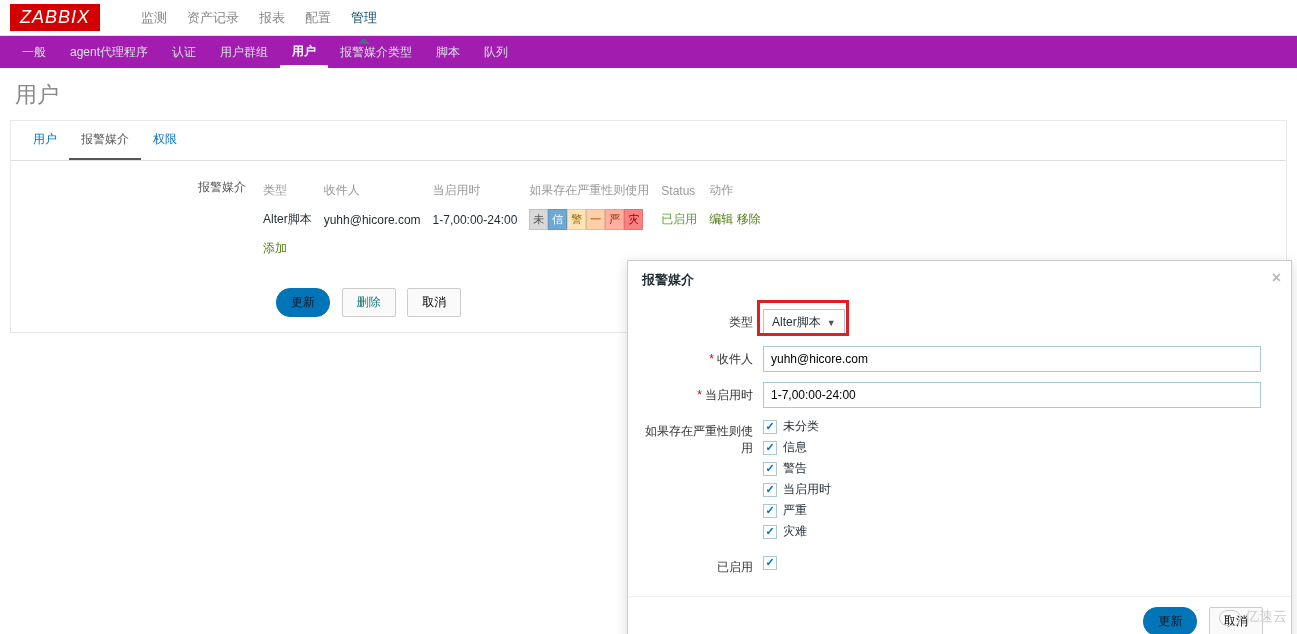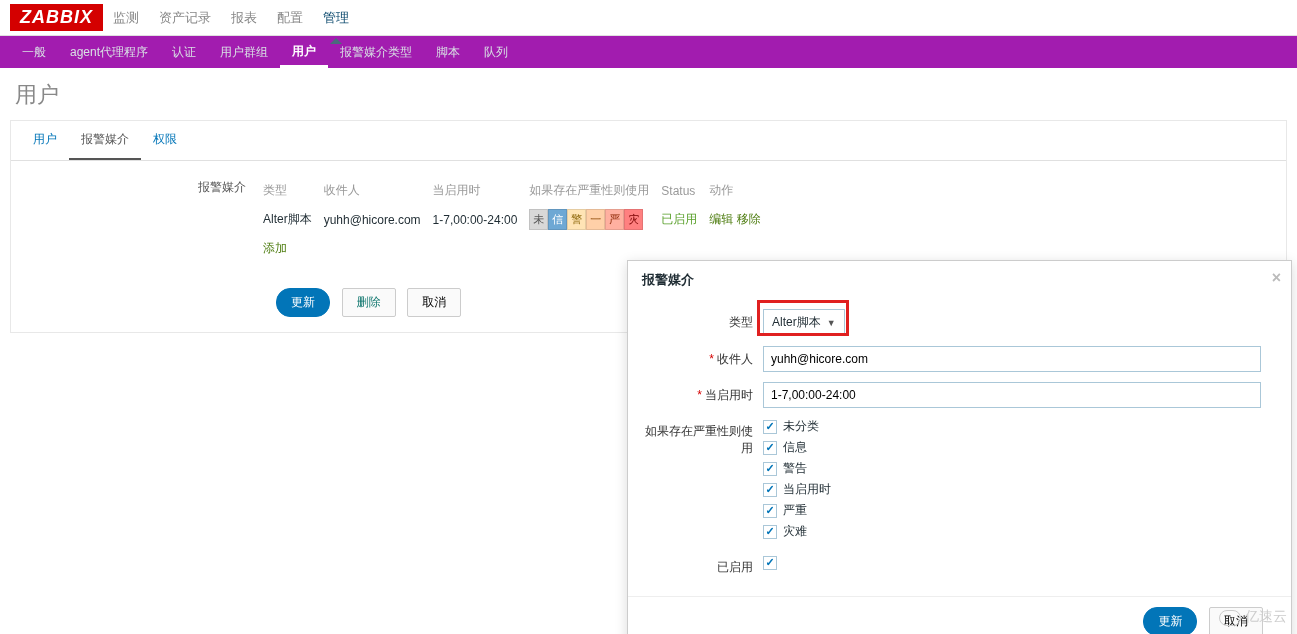--- a/index.html
+++ b/index.html
@@ -1,19 +1,19 @@
 <!DOCTYPE html>
 <html><head>
   <meta charset="utf-8">
   <style>
     * { box-sizing: border-box; margin: 0; padding: 0; }
     body { font-family: Arial, "Microsoft YaHei", sans-serif; font-size: 13px; color: #1f2c33; background: #fff; width: 1297px; height: 634px; overflow: hidden; position: relative; }
     
     .topnav { background: #fff; height: 36px; display: flex; align-items: center; padding: 0 10px; border-bottom: 1px solid #e0e0e0; }
-    .logo { background: #d40000; color: #fff; font-weight: bold; font-style: italic; font-size: 18px; padding: 3px 10px; letter-spacing: 1px; margin-right: 0; }
+    .logo { background: #d40000; color: #fff; font-weight: normal; font-style: italic; font-size: 18px; padding: 3px 10px; letter-spacing: 1px; margin-right: 31px; }
     .topnav a { color: #888; text-decoration: none; padding: 8px 10px; font-size: 13px; }
     .topnav a.active { color: #0c4a6e; position: relative; }
     .topnav a.active::after { content: ''; position: absolute; bottom: -9px; left: 50%; transform: translateX(-50%); border-left: 6px solid transparent; border-right: 6px solid transparent; border-bottom: 6px solid #4a6b7c; }
     
     .subnav { background: #a21caf; height: 32px; display: flex; align-items: center; padding: 0 10px; }
     .subnav a { color: #d8e0e4; text-decoration: none; padding: 7px 12px; font-size: 12px; }
     .subnav a.active { color: #fff; border-bottom: 3px solid #fff; padding-bottom: 5px; font-weight: bold; }
     
     .page-title { font-size: 22px; color: #888; padding: 12px 15px 10px; font-weight: normal; }
     
@@ -32,21 +32,21 @@
     .sev-1 { background: #6ea8d4; color: #fff; }
     .sev-2 { background: #ffe4b5; color: #8b6508; }
     .sev-3 { background: #ffd0a8; color: #8b4500; }
     .sev-4 { background: #ffb0a0; color: #8b2500; }
     .sev-5 { background: #ff8080; color: #7a0000; }
     .status-on { color: #5aa02c; }
     .link { color: #4d7c0f; text-decoration: none; cursor: pointer; }
     
     .btnrow { padding: 10px 0 15px 265px; }
     .btn { border: 1px solid #ccc; background: #fafafa; padding: 5px 14px; font-size: 12px; cursor: pointer; border-radius: 2px; margin-right: 8px; }
-    .btn-primary { background: #0275b8; color: #ffffff; border-color: #0275b8; border-radius: 14px; }
+    .btn-primary { background: #0275b8; color: #0f172a; border-color: #0275b8; border-radius: 14px; }
     .btn.disabled { color: #0f766e; cursor: not-allowed; }
     
     .modal { position: absolute; left: 627px; top: 260px; width: 665px; background: #fff; border: 1px solid #ccc; box-shadow: 0 3px 12px rgba(0,0,0,0.15); }
     .modal-header { padding: 10px 14px; font-weight: bold; font-size: 13px; position: relative; }
     .modal-close { position: absolute; right: 10px; top: 8px; color: #bbb; font-size: 16px; cursor: pointer; }
     .modal-body { padding: 10px 30px 10px 10px; }
     .mrow { display: flex; align-items: flex-start; margin-bottom: 10px; }
     .mlabel { width: 125px; text-align: right; padding-right: 10px; font-size: 12px; color: #333; padding-top: 5px; }
     .req { color: #d40000; margin-right: 3px; }
     .minput { flex: 1; }

